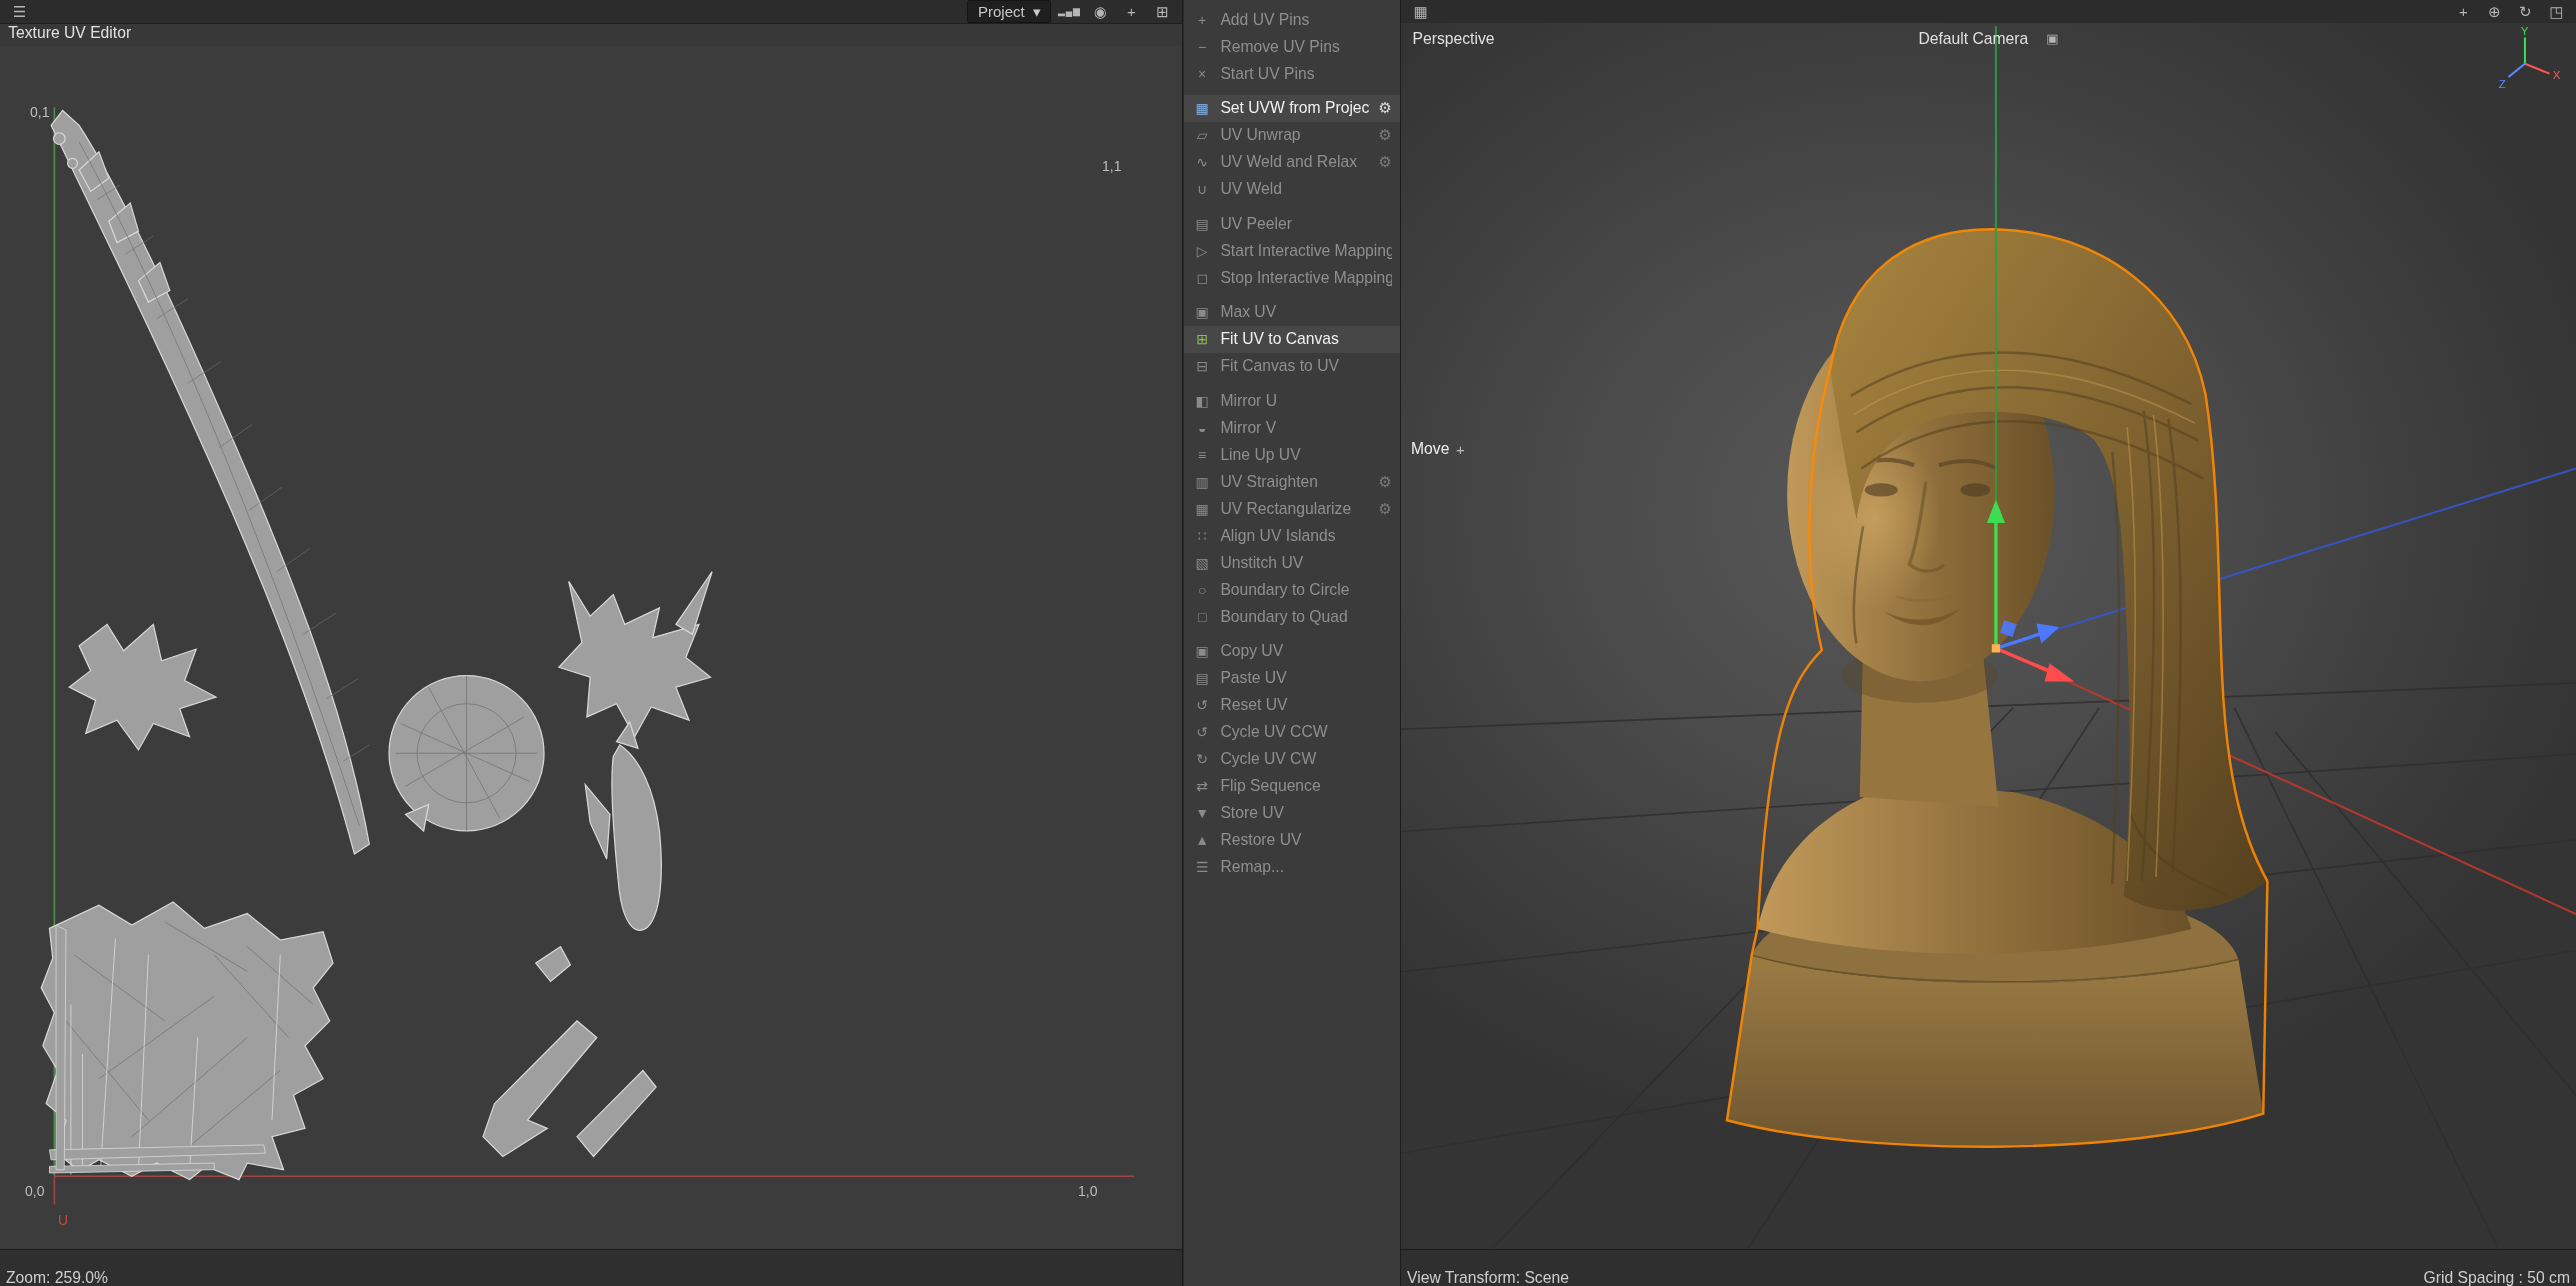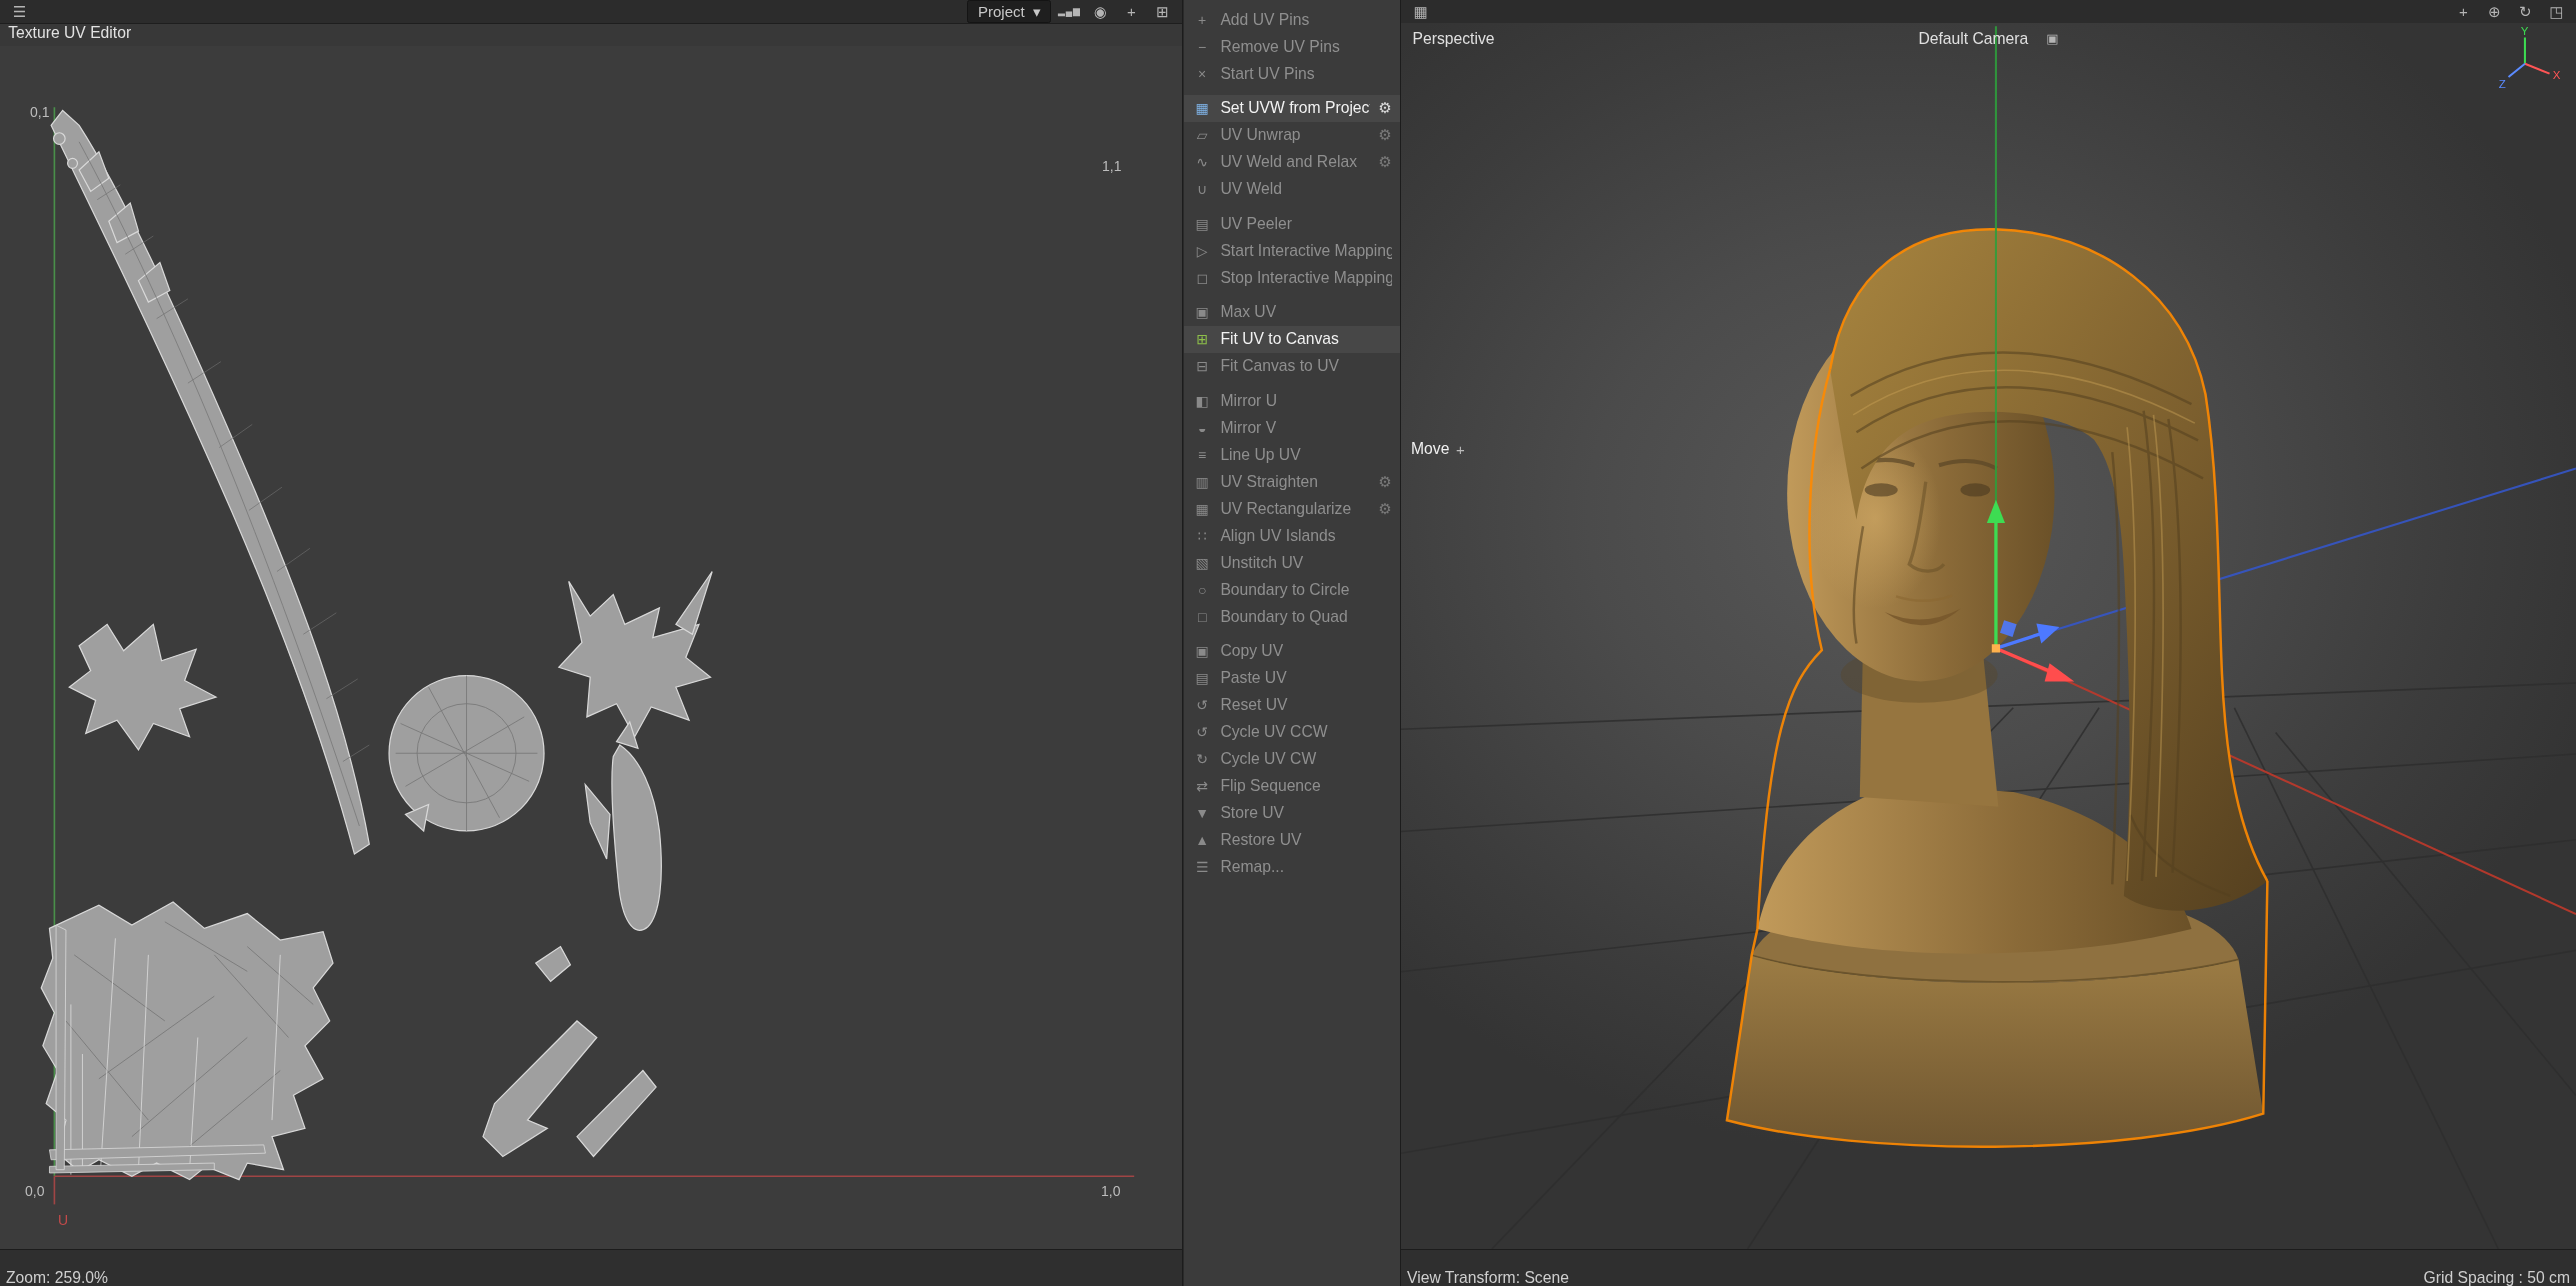--- a/index.html
+++ b/index.html
@@ -22,21 +22,21 @@
   .bar-right{margin-left:auto;display:flex;align-items:center;gap:5px;}
   .project-btn{display:flex;align-items:center;gap:8.2px;background:#1f1f1f;border:0.8px solid #141414;
                color:#c8c8c8;padding:1.6px 10px;border-radius:2.5px;font-size:15px;
                font-family:"Liberation Sans",sans-serif;cursor:default;justify-content:flex-end;}
   .tabbar{height:23px;display:flex;padding:0 8.2px;background:#383838;
           border-bottom:0.8px solid #2a2a2a;color:#e2e2e2;}
   .uv-canvas{position:absolute;top:46px;left:0;right:0;bottom:38px;background:#3c3c3c;overflow:hidden;}
   .uv-svg{position:absolute;inset:0;width:100%;height:100%;}
   .corner{position:absolute;color:#bdbdbd;font-size:14px;}
   .corner.tl{left:30px;top:58px;} .corner.tr{left:1102px;top:76px;margin-top:36px;}
-  .corner.bl{left:25px;top:1137px;} .corner.br{left:1101px;top:1137px;}
+  .corner.bl{left:25px;top:1137px;} .corner.br{left:1078px;top:1137px;}
   .u-label{position:absolute;left:58px;top:1166px;color:#c24a4a;font-size:14px;}
 
   
   .uv-panel{position:absolute;left:1184px;top:0;width:217px;height:1287px;background:#3b3b3b;
             border-right:0.8px solid #1c1c1c;box-sizing:border-box;padding-top:6.6px;}
   .cmd-row{height:27px;display:flex;align-items:center;padding:0 8.2px;gap:8.2px;box-sizing:border-box;}
   .cmd-row.gap{margin-top:7.4px;}
   .cmd-icon{width:20px;text-align:center;color:#8a8a8a;font-size:14px;}
   .cmd-label{flex:1;white-space:nowrap;font-size:15.7px;color:#8f8f8f;overflow:hidden;}
   .gear{color:#7a7a7a;font-size:15px;}

